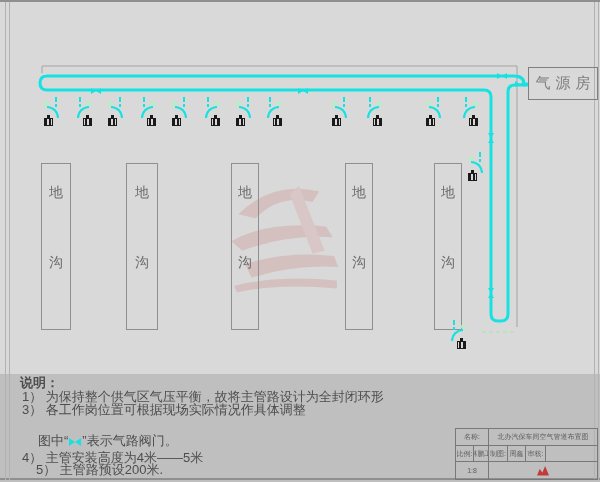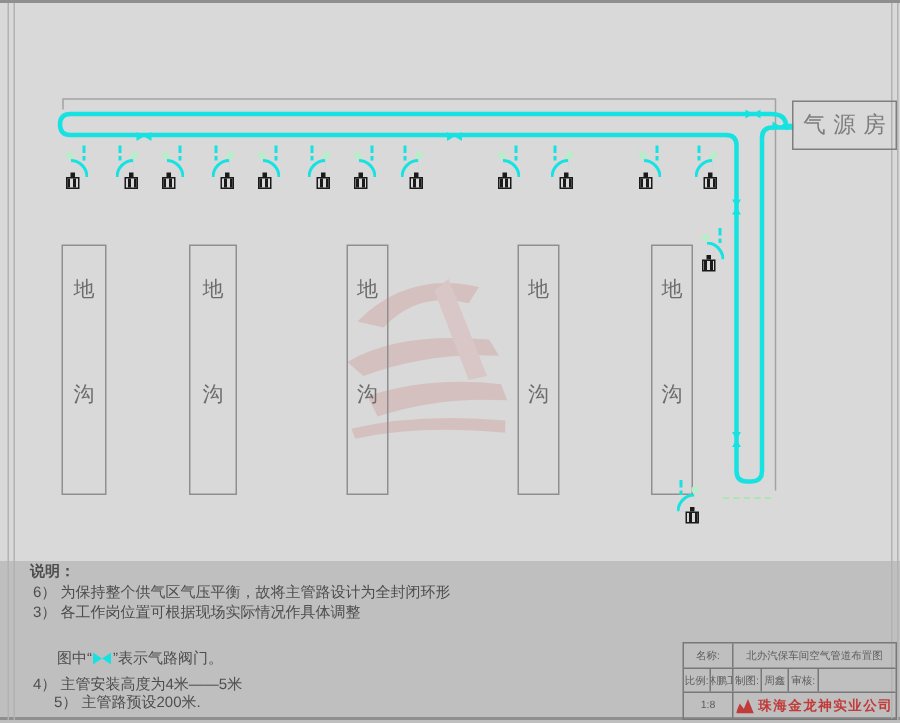--- a/index.html
+++ b/index.html
@@ -24,21 +24,21 @@
   .ws .tick  { position:absolute; left:11px; top:0;  width:2px; height:5px; background:#17e2e2; }
   .ws .tick2 { position:absolute; left:11px; top:7px; width:2px; height:3px; background:#17e2e2; }
   .ws .gdot { position:absolute; left:0; top:4px; width:5px; height:5px; border-radius:50%;
     background:#b9ecc9; }
   .ws .arc { position:absolute; left:3px; top:9px; width:12px; height:12px;
     border-top:2px solid #17e2e2; border-right:2px solid #17e2e2; border-top-right-radius:12px; }
   .ws .pin { position:absolute; left:3px; top:18px; width:3px; height:3px; background:#1a1a1a; }
   .ws .blk { position:absolute; left:0; top:21px; width:9px; height:8px; border:1px solid #1a1a1a;
     background:repeating-linear-gradient(90deg,#1a1a1a 0 2px,transparent 2px 4px); }
   
-  .note-line { position:absolute; color:#4d4d4d; font-size:10px; white-space:nowrap; }
+  .note-line { position:absolute; color:#4d4d4d; font-size:13px; white-space:nowrap; }
   .ws-sym { display:inline-block; width:5px; height:5px; background:#1a1a1a;
     box-shadow:3px -5px 0 -1px #17e2e2; margin:0 2px; }
   .ws-sym2 { display:inline-block; width:5px; height:5px; background:#1a1a1a;
     box-shadow:-3px -5px 0 -1px #9fe8a8; margin:0 2px; }
   .valve-sym { display:inline-block; width:12px; height:9px; position:relative; top:2px; margin:0 1px; }
   .valve-sym i { position:absolute; top:0; width:0; height:0;
     border-top:4px solid transparent; border-bottom:4px solid transparent; }
   .valve-sym i.l { left:0; border-left:6px solid #17e2e2; }
   .valve-sym i.r { right:0; border-right:6px solid #17e2e2; }
   
@@ -228,21 +228,21 @@
         <span class="tick"></span>
         <span class="tick2"></span>
         <span class="gdot"></span>
                  <span class="arc"></span>
         <span class="pin"></span>
         <span class="blk"></span>
       </div>
     </div>
 
   <div class="note-line" style="left:20px;top:374px;font-weight:bold;">说明：</div>
-  <div class="note-line" style="left:22px;top:388px;">6） 为保持整个供气区气压平衡，故将主管路设计为全封闭环形</div>
+  <div class="note-line" style="left:22px;top:388px;">1） 为保持整个供气区气压平衡，故将主管路设计为全封闭环形</div>
   <div class="note-line" style="left:22px;top:401px;">3） 各工作岗位置可根据现场实际情况作具体调整</div>
   <div class="note-line" style="left:38px;top:432px;">
     <span>图中“</span><span class="valve-sym"><i class="l"></i><i class="r"></i></span><span>”表示气路阀门。</span>
   </div>
   <div class="note-line" style="left:22px;top:449px;text-align:right;">4） 主管安装高度为4米——5米</div>
   <div class="note-line" style="left:22px;top:461px;padding-left:14px;">5） 主管路预设200米.</div>
 
   <div class="tblock">
     <div class="tb-row" style="height:17px;">
       <div class="tb-cell" style="width:33px;">名称:</div>
@@ -254,19 +254,18 @@
       <div class="tb-cell" style="width:19px;">制图:</div>
       <div class="tb-cell" style="width:18px;">周鑫</div>
       <div class="tb-cell" style="width:20px;">审核:</div>
       <div class="tb-cell" style="flex:1;"></div>
     </div>
     <div class="tb-row" style="height:17px;">
       <div class="tb-cell" style="width:33px;">1:8</div>
       <div class="tb-cell" style="flex:1;">
         <span class="company">
             <span class="mini-logo"></span>
-            <span>珠海金龙神实业公司</span>
           </span>
       </div>
     </div>
   </div>
 
 </div>
 
 </body></html>

